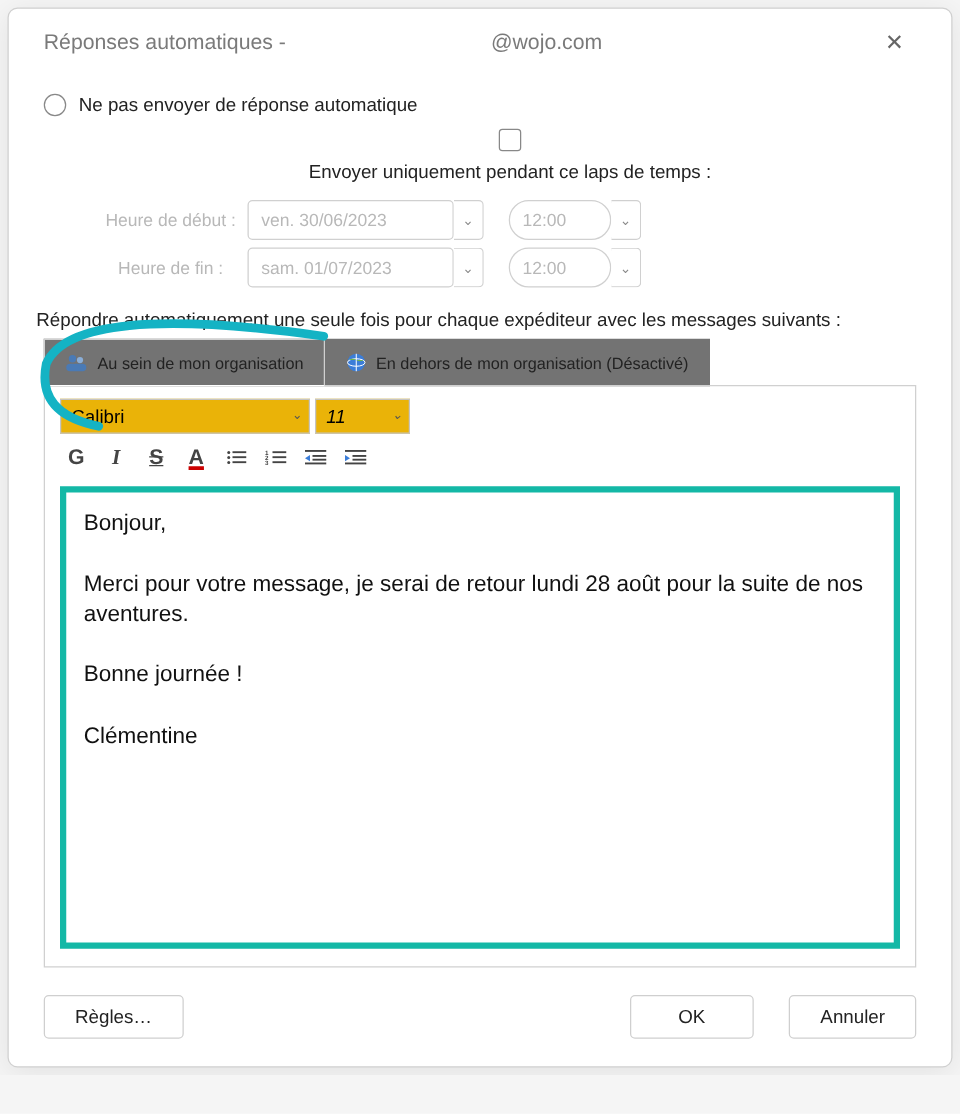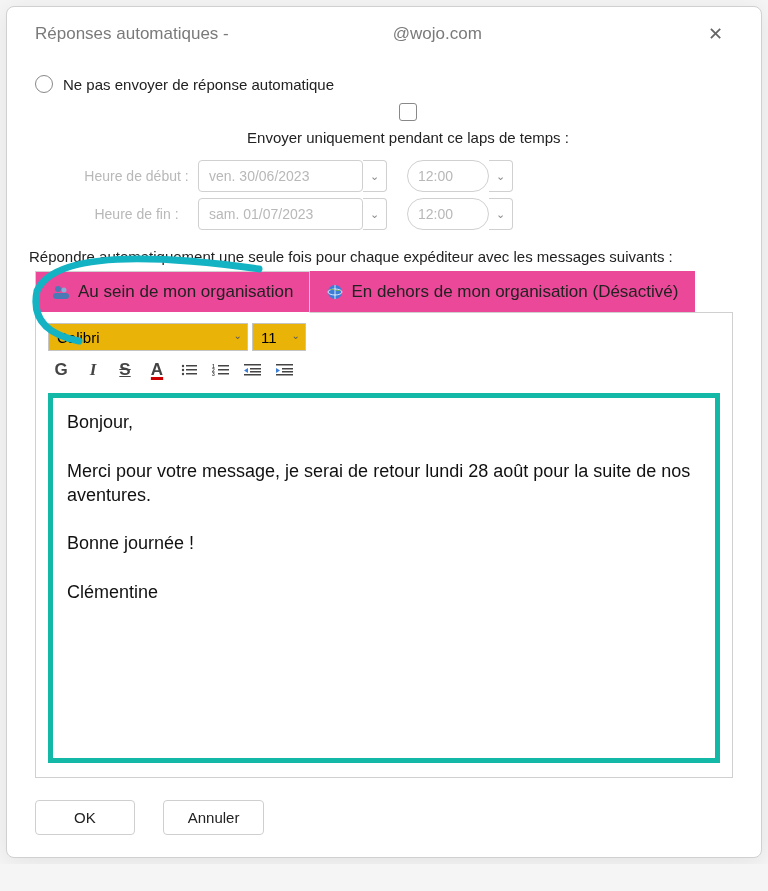--- a/index.html
+++ b/index.html
@@ -130,24 +130,24 @@
       color: #222;
       margin-left: -6px;
       margin-bottom: 6px;
     }
     .tabs { display:flex; position: relative; }
     .tab {
       display: flex;
       align-items: center;
       gap: 8px;
       padding: 10px 16px;
-      font-size: 17px;
-      color: #222;
-      border: 1px solid #d0d0d0;
-      background: #ec4899;
+      font-size: 13px;
+      color: #222;
+      border: 1px solid #d0d0d0;
+      background: #737373;
       cursor: pointer;
     }
     .tab.active {
       border-bottom: 1px solid #fff;
       position: relative;
       z-index: 2;
     }
     .tab.inactive {
       border: 1px solid transparent;
       color: #222;
@@ -168,21 +168,21 @@
       align-items:center;
       padding: 0 8px;
       font-size: 15px;
       background:#eab308;
       position:relative;
     }
     .combo .caret {
       position:absolute; right:5px; top:6px; font-size:10px; color:#555;
     }
     .font-name { width: 200px; }
-    .font-size { width: 54px; }
+    .font-size { width: 76px; font-style: italic; }
     .fmt-row { display:flex; gap:6px; align-items:center; margin-bottom:12px;}
     .fmt-btn {
       width:26px; height:22px;
       display:flex; align-items:center; justify-content:center;
       font-size:17px; font-weight:bold; color:#444;
       cursor:pointer;
     }
     .italic { font-style: italic; font-family: serif; }
     .strike { text-decoration: line-through underline; }
     .font-color {
@@ -362,19 +362,20 @@
     <div class="message-area">Bonjour,
 
 Merci pour votre message, je serai de retour lundi 28 août pour la suite de nos aventures.
 
 Bonne journée !
 
 Clémentine</div>
   </div>
 
   <div class="footer">
+    <button class="btn">Règles…</button>
     <div class="btn-group">
       <button class="btn" style="padding:8px 38px">OK</button>
       <button class="btn">Annuler</button>
     </div>
   </div>
 
 </div>
 
 </body></html>

